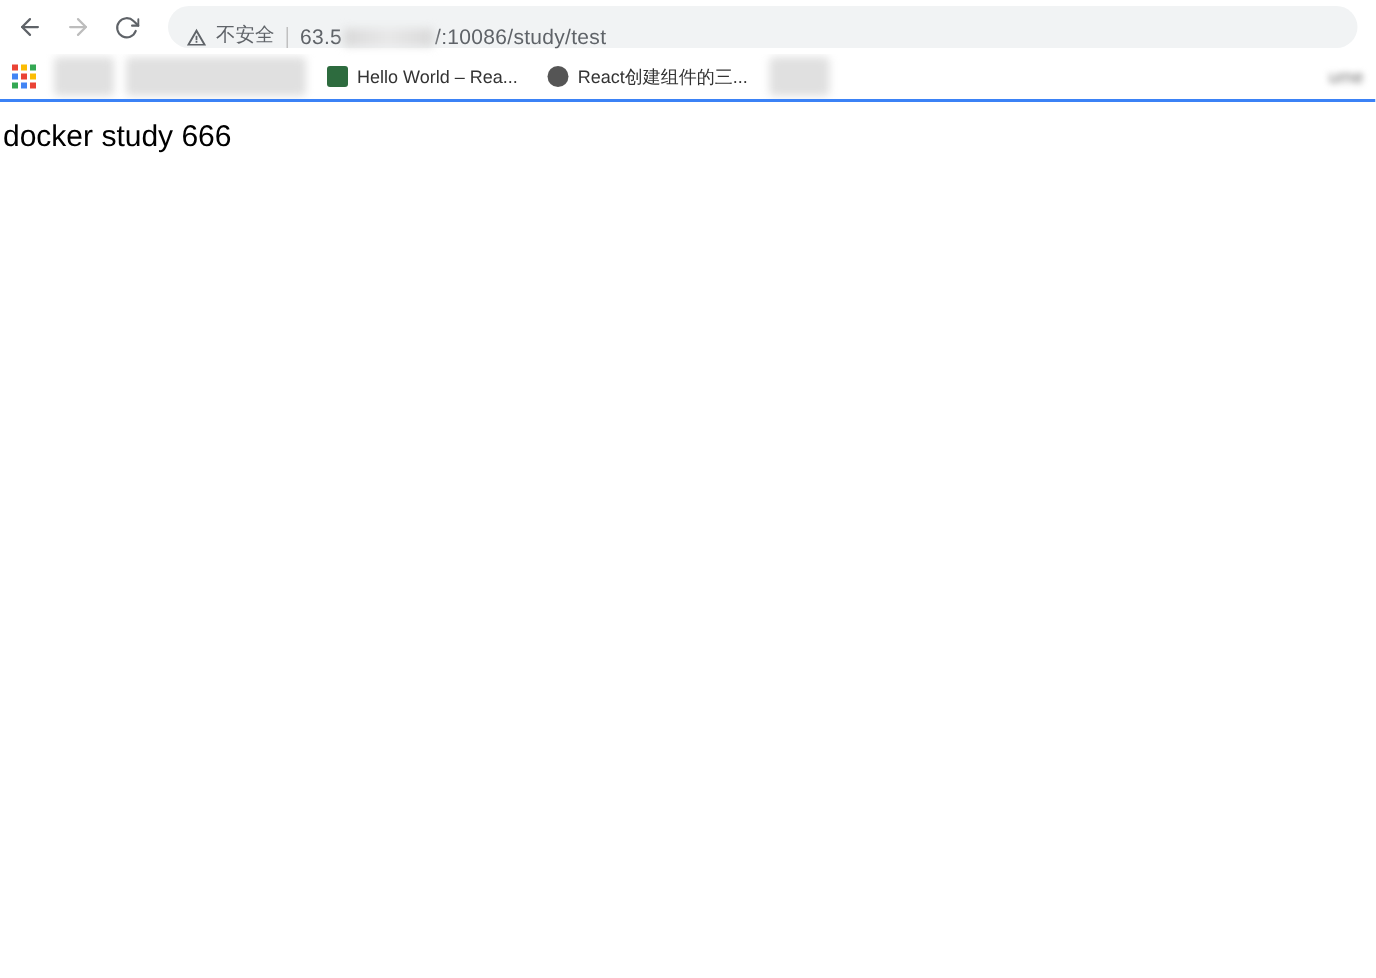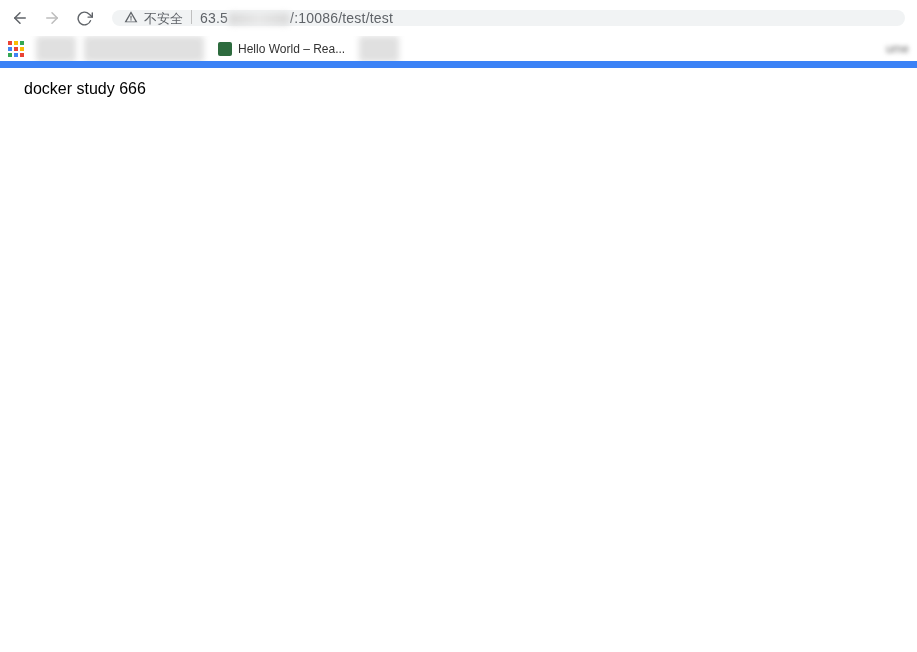--- a/index.html
+++ b/index.html
@@ -29,27 +29,27 @@
       justify-content: center;
       border-radius: 50%;
       cursor: pointer;
       color: #5f6368;
     }
     .nav-btn.disabled {
       color: #bdbdbd;
     }
     .address-bar {
       flex: 1;
-      height: 16px;
+      height: 28px;
       margin-left: 12px;
       margin-right: 8px;
       background: #f1f3f4;
       border-radius: 14px;
       display: flex;
-      align-items: flex-start;
+      align-items: flex-end;
       padding: 0 12px;
       font-size: 13px;
       color: #5f6368;
     }
     .warn-icon {
       margin-right: 6px;
       display: flex;
       align-items: center;
     }
     .secure-label {
@@ -76,21 +76,21 @@
       vertical-align: middle;
       margin: 0 1px;
       border-radius: 2px;
     }
     .bookmarks {
       height: 32px;
       display: flex;
       align-items: center;
       padding: 0 8px;
       background: #fff;
-      border-bottom: 7px solid #3b82f6;
+      border-bottom: 2px solid #3b82f6;
       gap: 8px;
       overflow: hidden;
     }
     .apps-icon {
       width: 16px;
       height: 16px;
       display: grid;
       grid-template-columns: repeat(3, 4px);
       grid-template-rows: repeat(3, 4px);
       gap: 2px;
@@ -136,22 +136,22 @@
       background: #2d6b3e;
     }
     .bm-readable.b2 .bm-favicon { background:#555; border-radius:50%; }
     .bm-trailing {
       margin-left: auto;
       font-size: 12px;
       color: #777;
       filter: blur(2px);
     }
     .content {
-      padding: 12px 24px;
-      font-size: 16px;
+      padding: 12px 2px;
+      font-size: 20px;
       color: #000;
       font-family: "Times New Roman", serif;
     }
     svg { display:block; }
   </style>
 </head>
 <body>
 
 <div class="toolbar">
   <div class="nav-btn">
@@ -175,21 +175,21 @@
 
   <div class="address-bar">
     <span class="warn-icon">
       <svg width="14" height="14" viewBox="0 0 24 24" fill="#5f6368">
           <path d="M12 2 1 21h22L12 2zm0 4.5 7.53 13H4.47L12 6.5zM11 10v5h2v-5h-2zm0 6v2h2v-2h-2z"></path>
         </svg>
     </span>
     <span class="secure-label">不安全</span>
     <span class="divider-v"></span>
     <span class="url-text">
-      <span>63.5</span><span class="url-blur"></span><span>/:10086/test/test</span>
+      <span>63.5</span><span class="url-blur"></span><span>/:10086/study/test</span>
     </span>
   </div>
 </div>
 
 <div class="bookmarks">
   <div class="apps-icon">
     <span></span>
       <span></span>
       <span></span>
       <span></span>
@@ -198,19 +198,23 @@
       <span></span>
       <span></span>
       <span></span>
   </div>
   <div class="bm-item narrow"></div>
   <div class="bm-item mid"></div>
   <div class="bm-item bm-readable">
     <span class="bm-favicon"></span>
     <span>Hello World – Rea...</span>
   </div>
+  <div class="bm-item bm-readable b2">
+    <span class="bm-favicon"></span>
+    <span>React创建组件的三...</span>
+  </div>
   <div class="bm-item narrow"></div>
   <span class="bm-trailing">ume</span>
 </div>
 
 <div class="content">
   <span>docker study 666</span>
 </div>
 
 </body></html>

